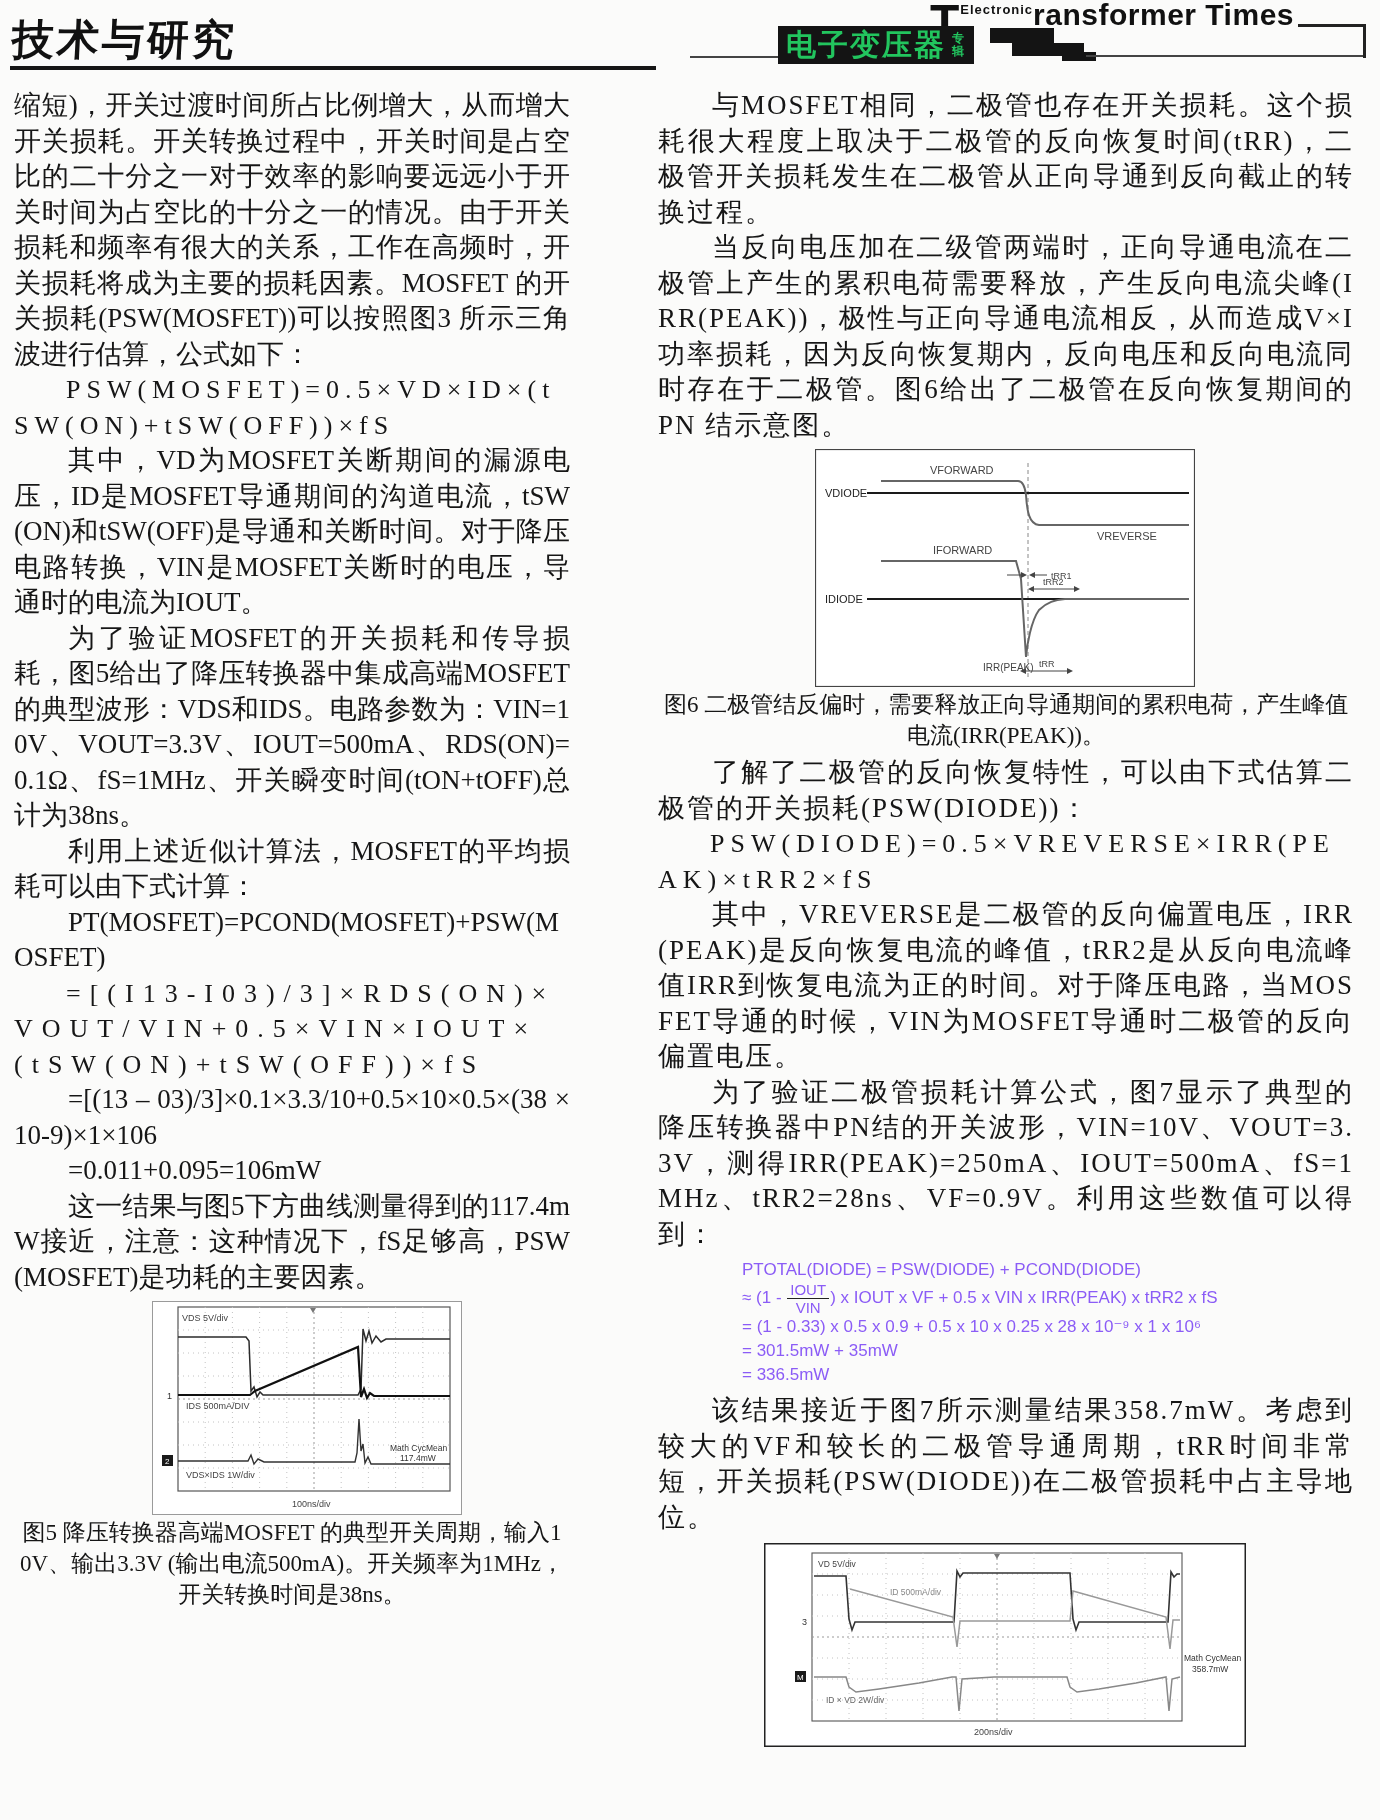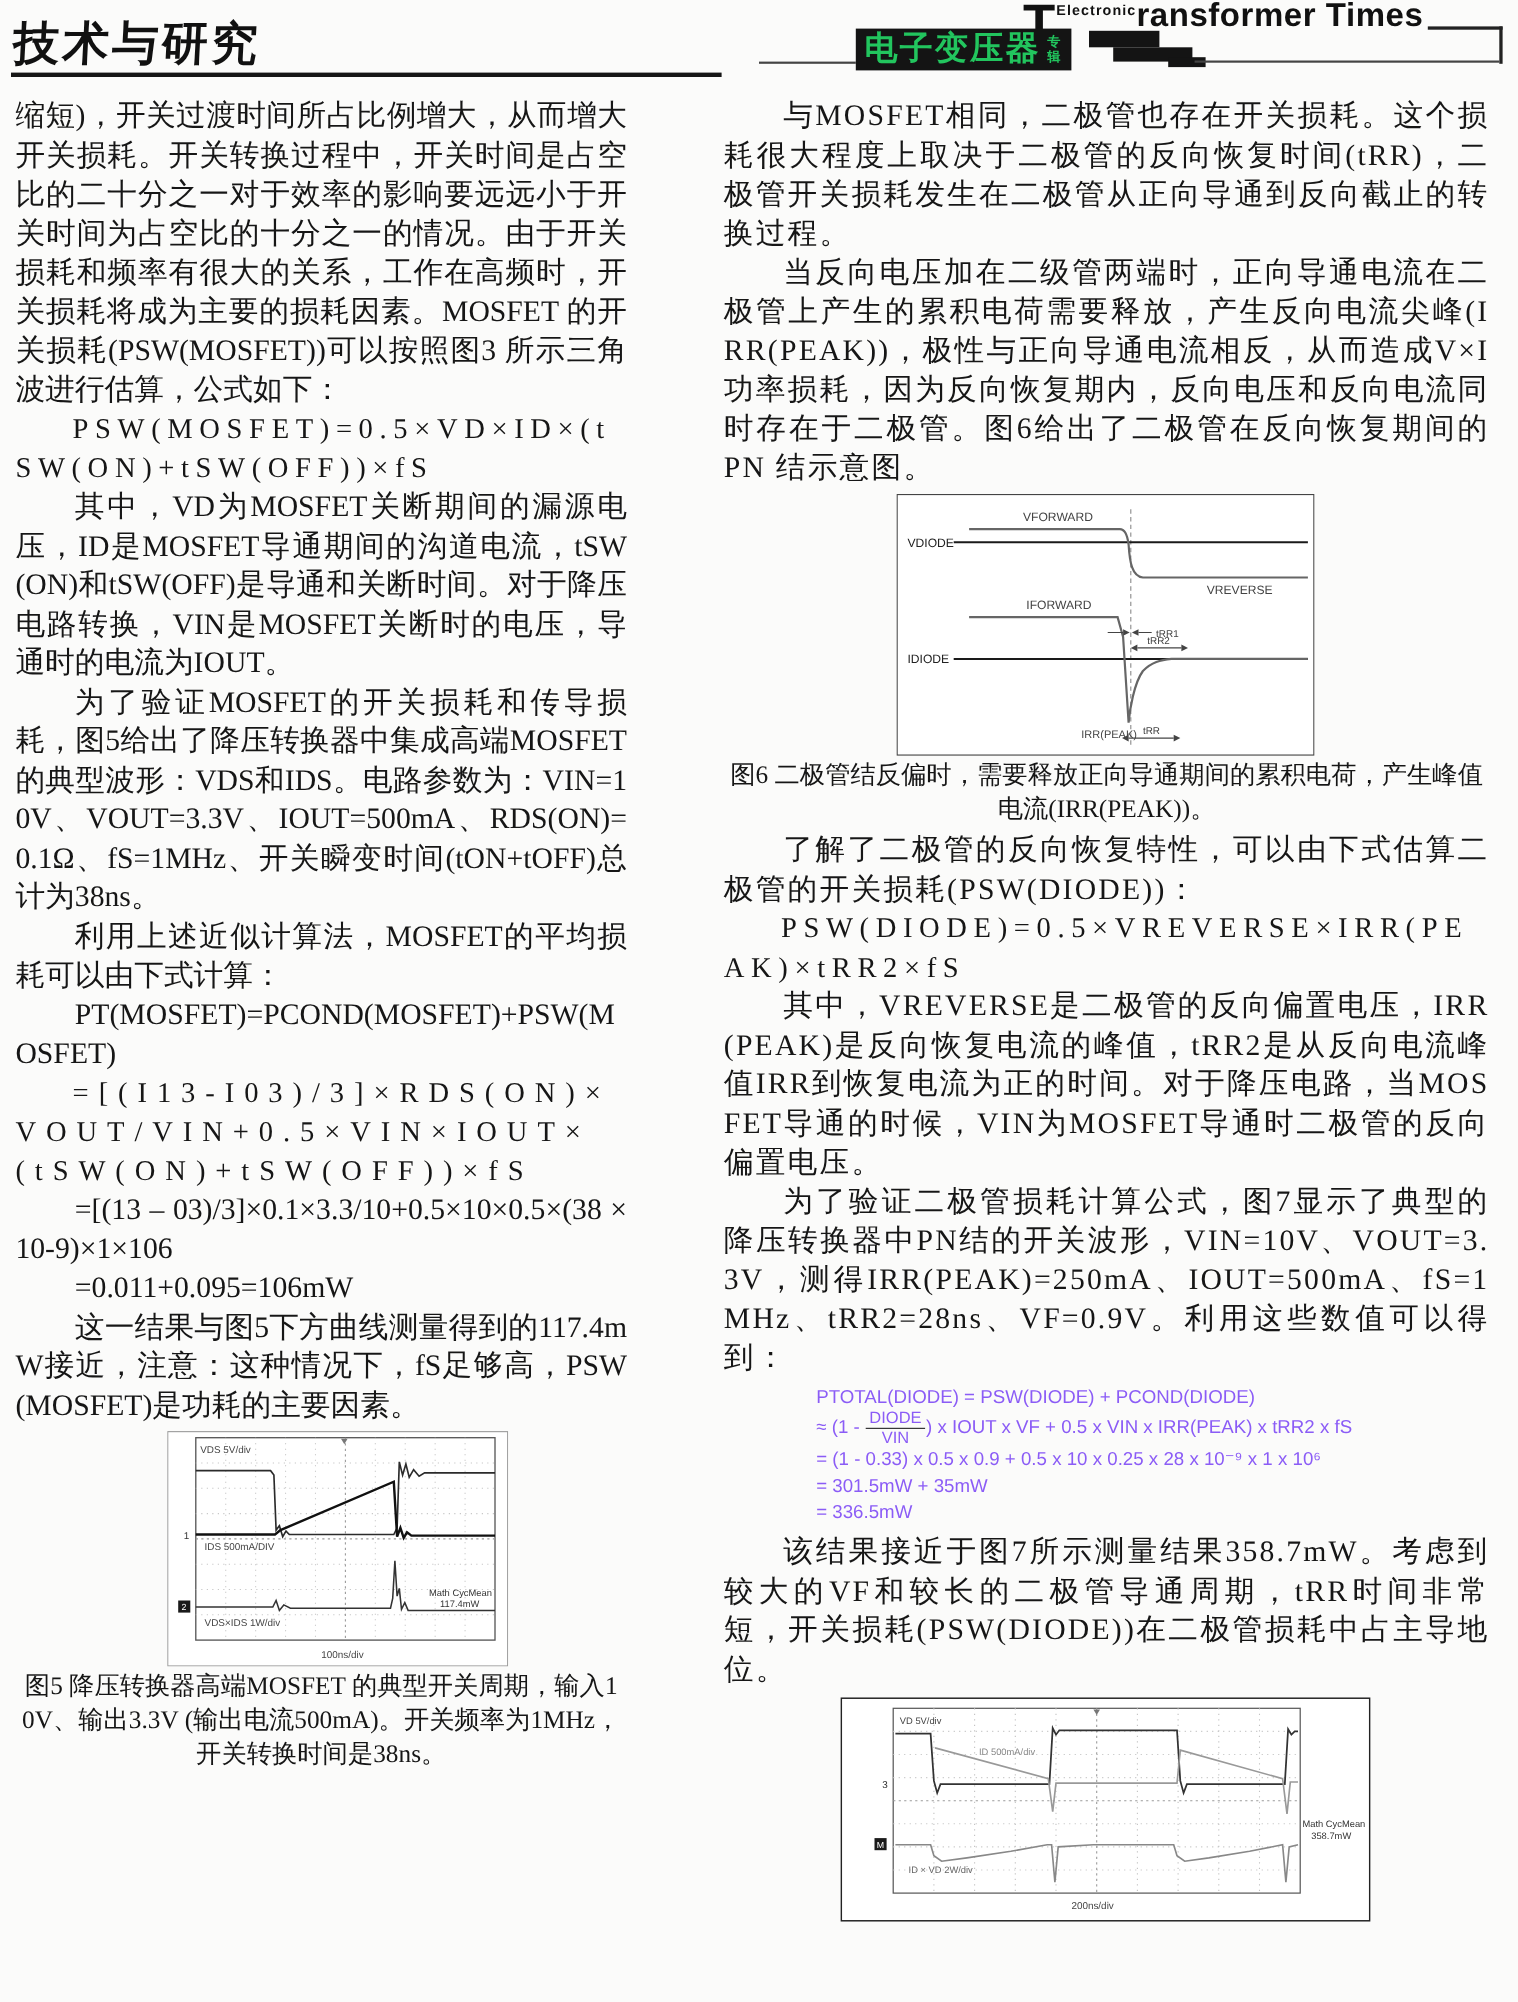--- a/index.html
+++ b/index.html
@@ -207,21 +207,21 @@
       </div>
       <p class="caption">图6 二极管结反偏时，需要释放正向导通期间的累积电荷，产生峰值电流(IRR(PEAK))。</p>
 
       <p>了解了二极管的反向恢复特性，可以由下式估算二极管的开关损耗(PSW(DIODE))：</p>
       <p class="sp">PSW(DIODE)=0.5×VREVERSE×IRR(PEAK)×tRR2×fS</p>
       <p>其中，VREVERSE是二极管的反向偏置电压，IRR(PEAK)是反向恢复电流的峰值，tRR2是从反向电流峰值IRR到恢复电流为正的时间。对于降压电路，当MOSFET导通的时候，VIN为MOSFET导通时二极管的反向偏置电压。</p>
       <p>为了验证二极管损耗计算公式，图7显示了典型的降压转换器中PN结的开关波形，VIN=10V、VOUT=3.3V，测得IRR(PEAK)=250mA、IOUT=500mA、fS=1MHz、tRR2=28ns、VF=0.9V。利用这些数值可以得到：</p>
 
       <div class="formula-block">
         <span class="fb-line">PTOTAL(DIODE) = PSW(DIODE) + PCOND(DIODE)</span>
-        <span class="fb-line"><span>≈ (1 - </span><span class="frac"><span class="num">DIODE</span><span class="den">VIN</span></span><span>) x IOUT x VF + 0.5 x VIN x IRR(PEAK) x tRR2 x fS</span></span>
+        <span class="fb-line"><span>≈ (1 - </span><span class="frac"><span class="num">IOUT</span><span class="den">VIN</span></span><span>) x IOUT x VF + 0.5 x VIN x IRR(PEAK) x tRR2 x fS</span></span>
         <span class="fb-line">= (1 - 0.33) x 0.5 x 0.9 + 0.5 x 10 x 0.25 x 28 x 10⁻⁹ x 1 x 10⁶</span>
         <span class="fb-line">= 301.5mW + 35mW</span>
         <span class="fb-line">= 336.5mW</span>
       </div>
 
       <p>该结果接近于图7所示测量结果358.7mW。考虑到较大的VF和较长的二极管导通周期，tRR时间非常短，开关损耗(PSW(DIODE))在二极管损耗中占主导地位。</p>
 
       <div class="figwrap" style="width:484px;margin-top:8px;">
         <svg width="482" height="204" viewBox="0 0 482 204">
           <rect x="0.75" y="0.75" width="480.5" height="202.5" fill="#ffffff" stroke="#222" stroke-width="1.5"></rect>

